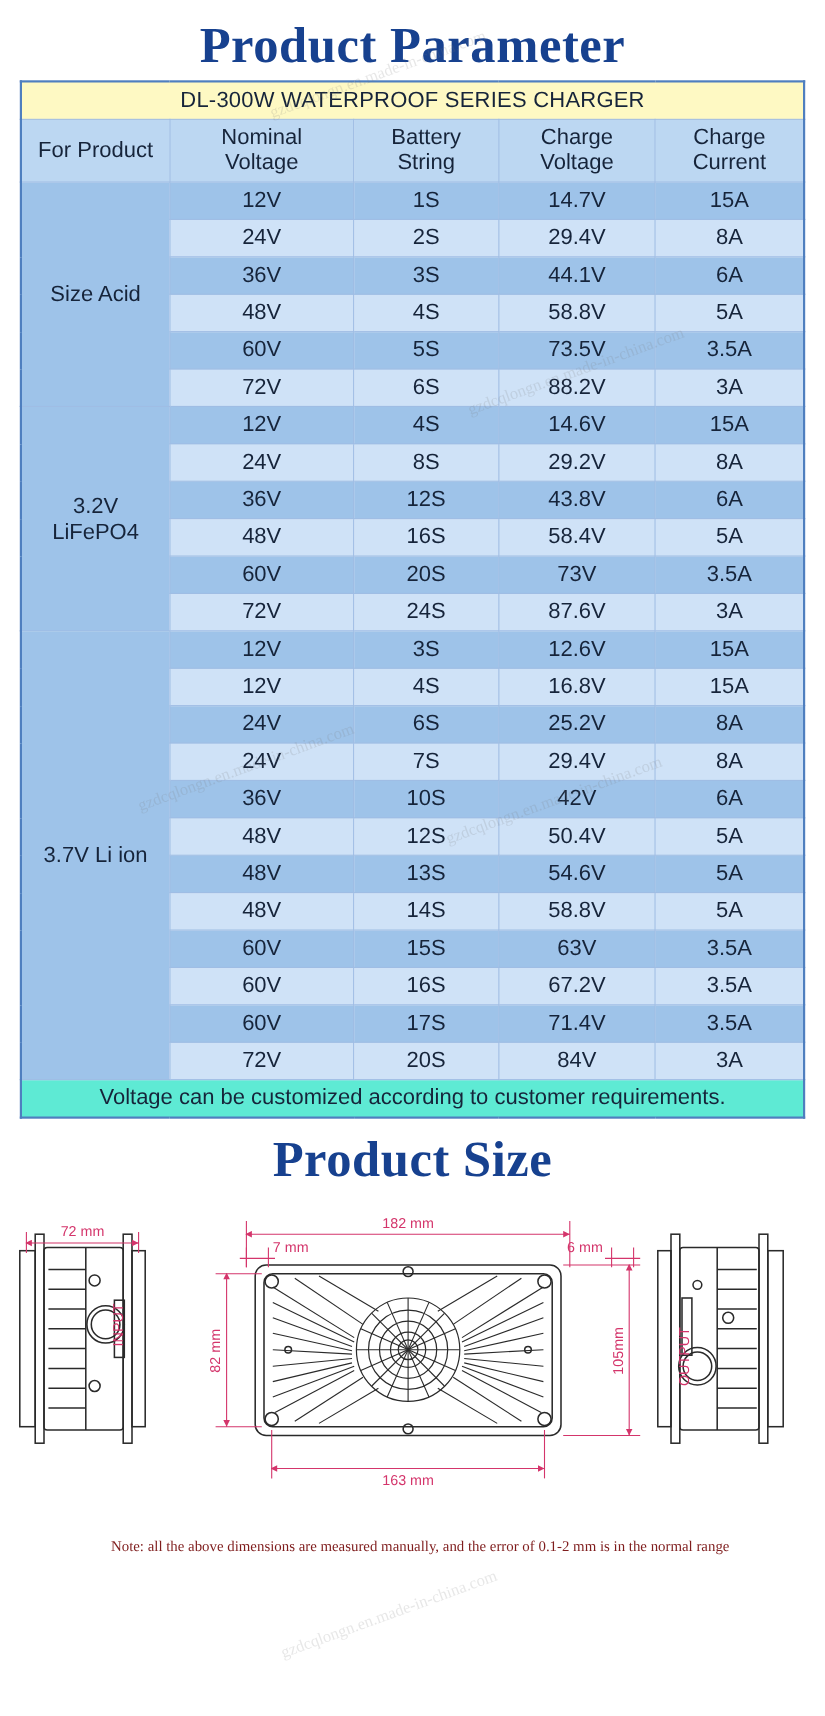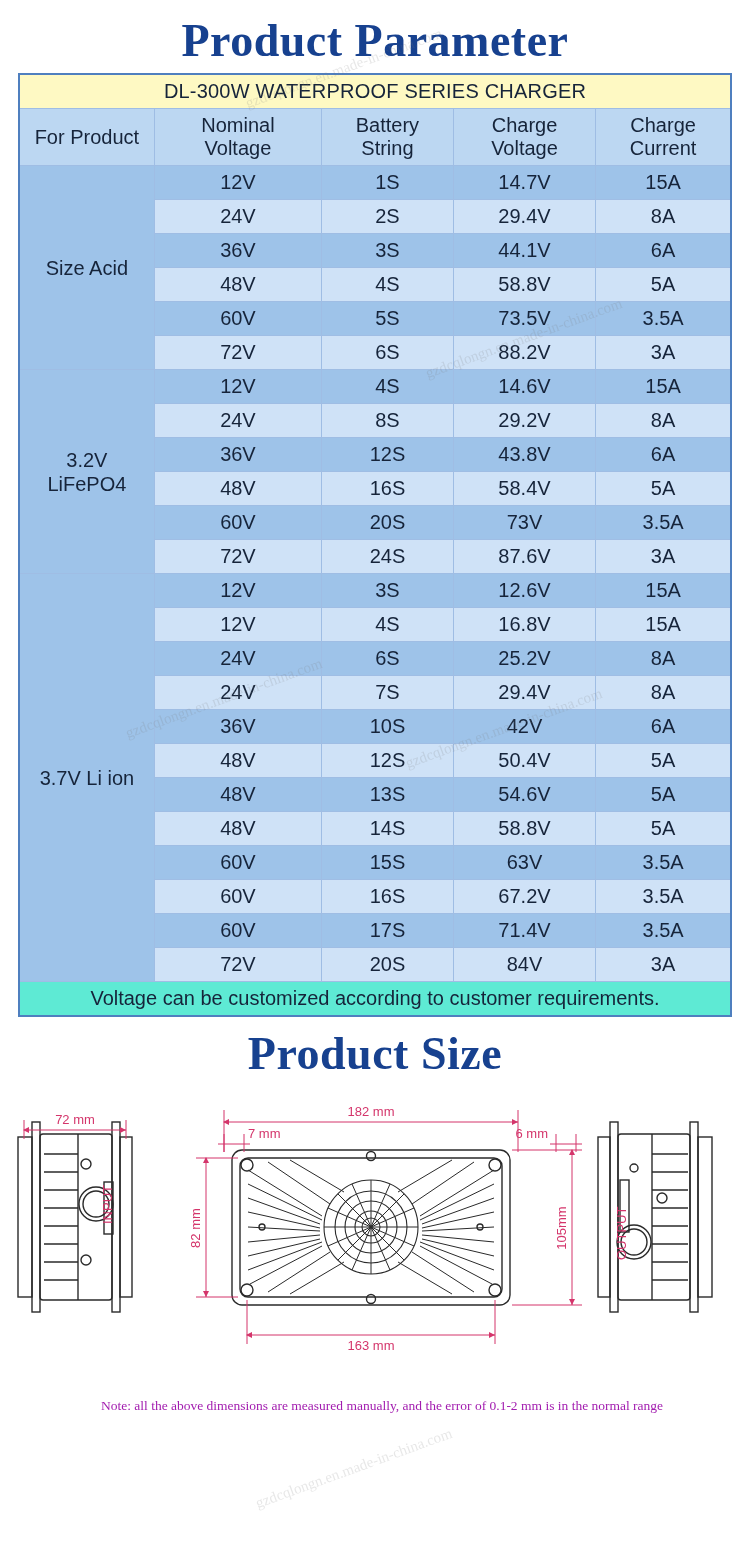--- a/index.html
+++ b/index.html
@@ -74,21 +74,21 @@
   .drawings { position: relative; width: 750px; height: 300px; margin-top: 6px; }
   .dim-text {
     fill: #d4356b;
     font-family: "Liberation Sans", sans-serif;
     font-size: 13px;
   }
   .note {
     text-align: center;
     font-family: "Liberation Serif", serif;
     font-size: 13.5px;
-    color: #a21caf;
+    color: #7f1d1d;
     padding-top: 6px;
     margin-left: 14px;
   }
 
   
   .wm {
     position: absolute;
     color: rgba(120,120,120,0.18);
     font-size: 15px;
     font-family: "Liberation Serif", serif;

